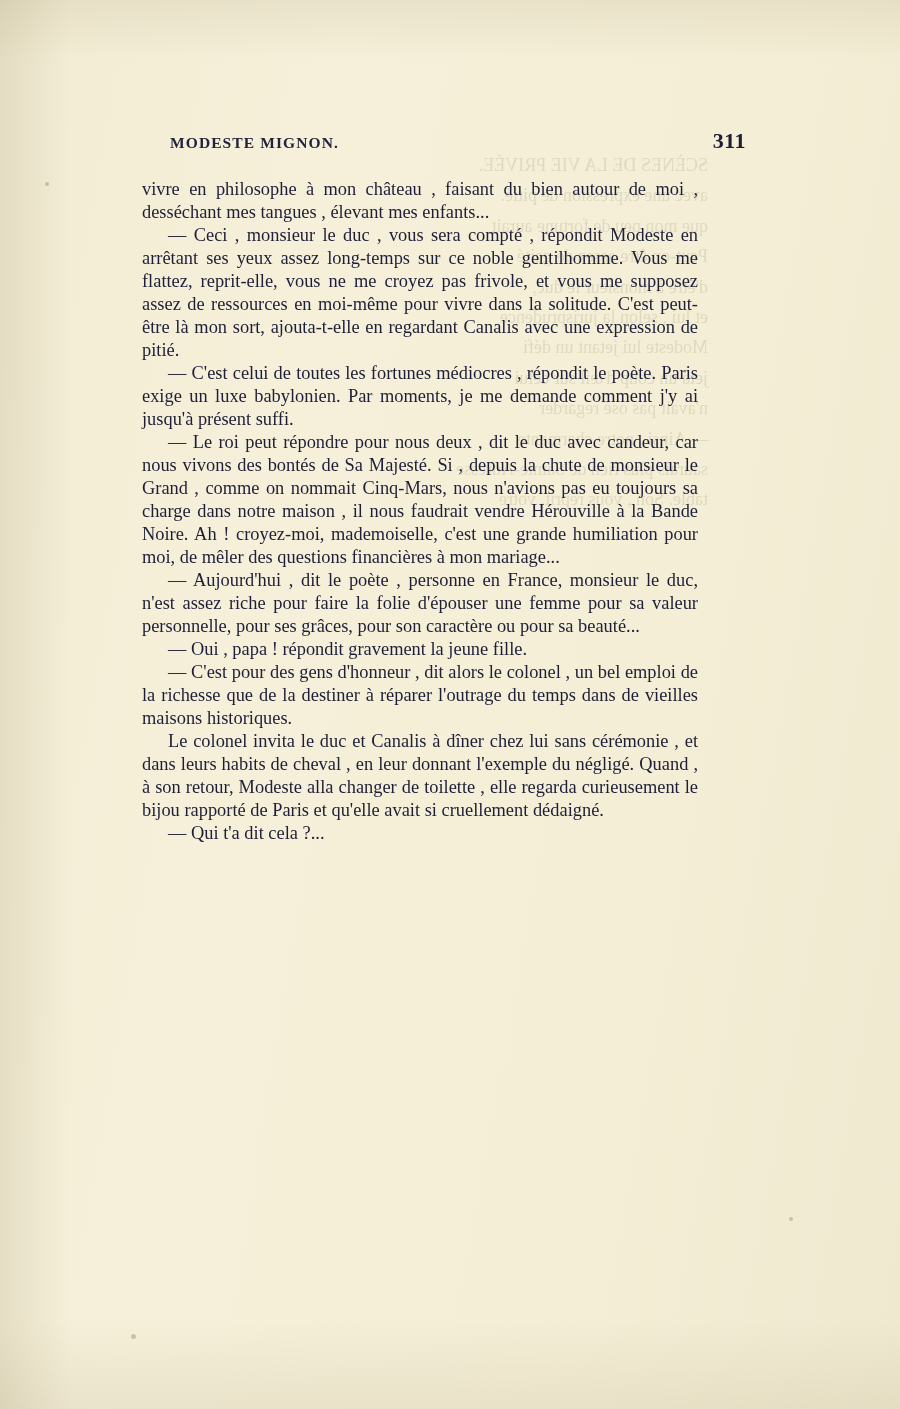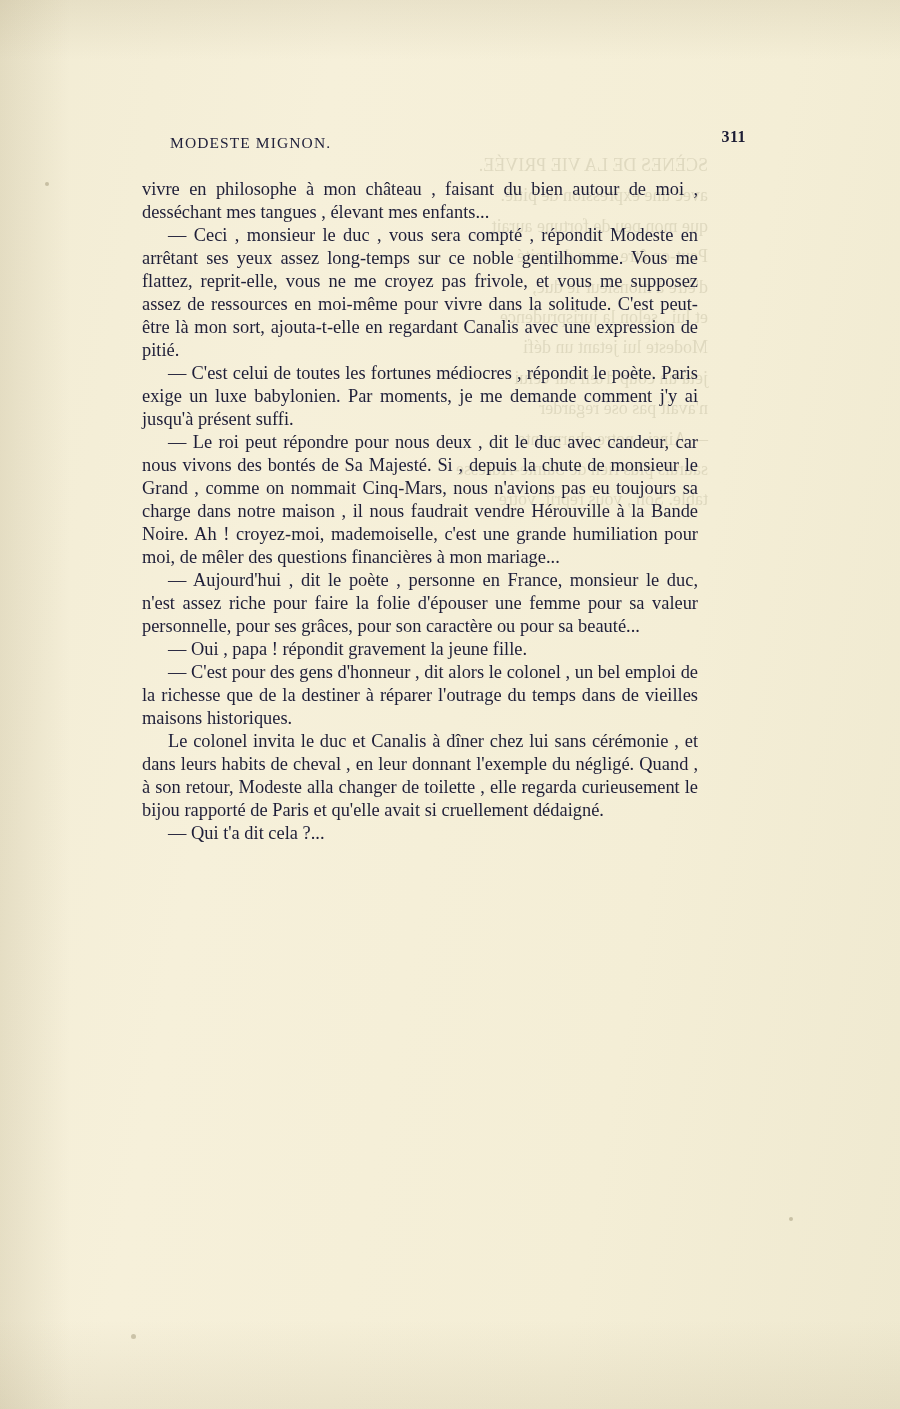--- a/index.html
+++ b/index.html
@@ -32,27 +32,27 @@
   }
   .runhead-title {
     position: absolute;
     left: 52px;
     top: 4px;
     font-size: 15.5px;
     letter-spacing: 1.1px;
     font-variant: small-caps;
     text-transform: uppercase;
     color: #22223c;
-    font-weight: 400;
+    font-weight: 700;
   }
   .runhead-folio {
     position: absolute;
     right: -48px;
     top: -2px;
-    font-size: 16px;
+    font-size: 22px;
     font-weight: 700;
     color: #1c1c34;
     letter-spacing: 0.5px;
   }
   .body-text {
     margin-top: 14px;
     font-size: 18.4px;
     line-height: 23px;
     text-align: justify;
     text-justify: inter-word;

